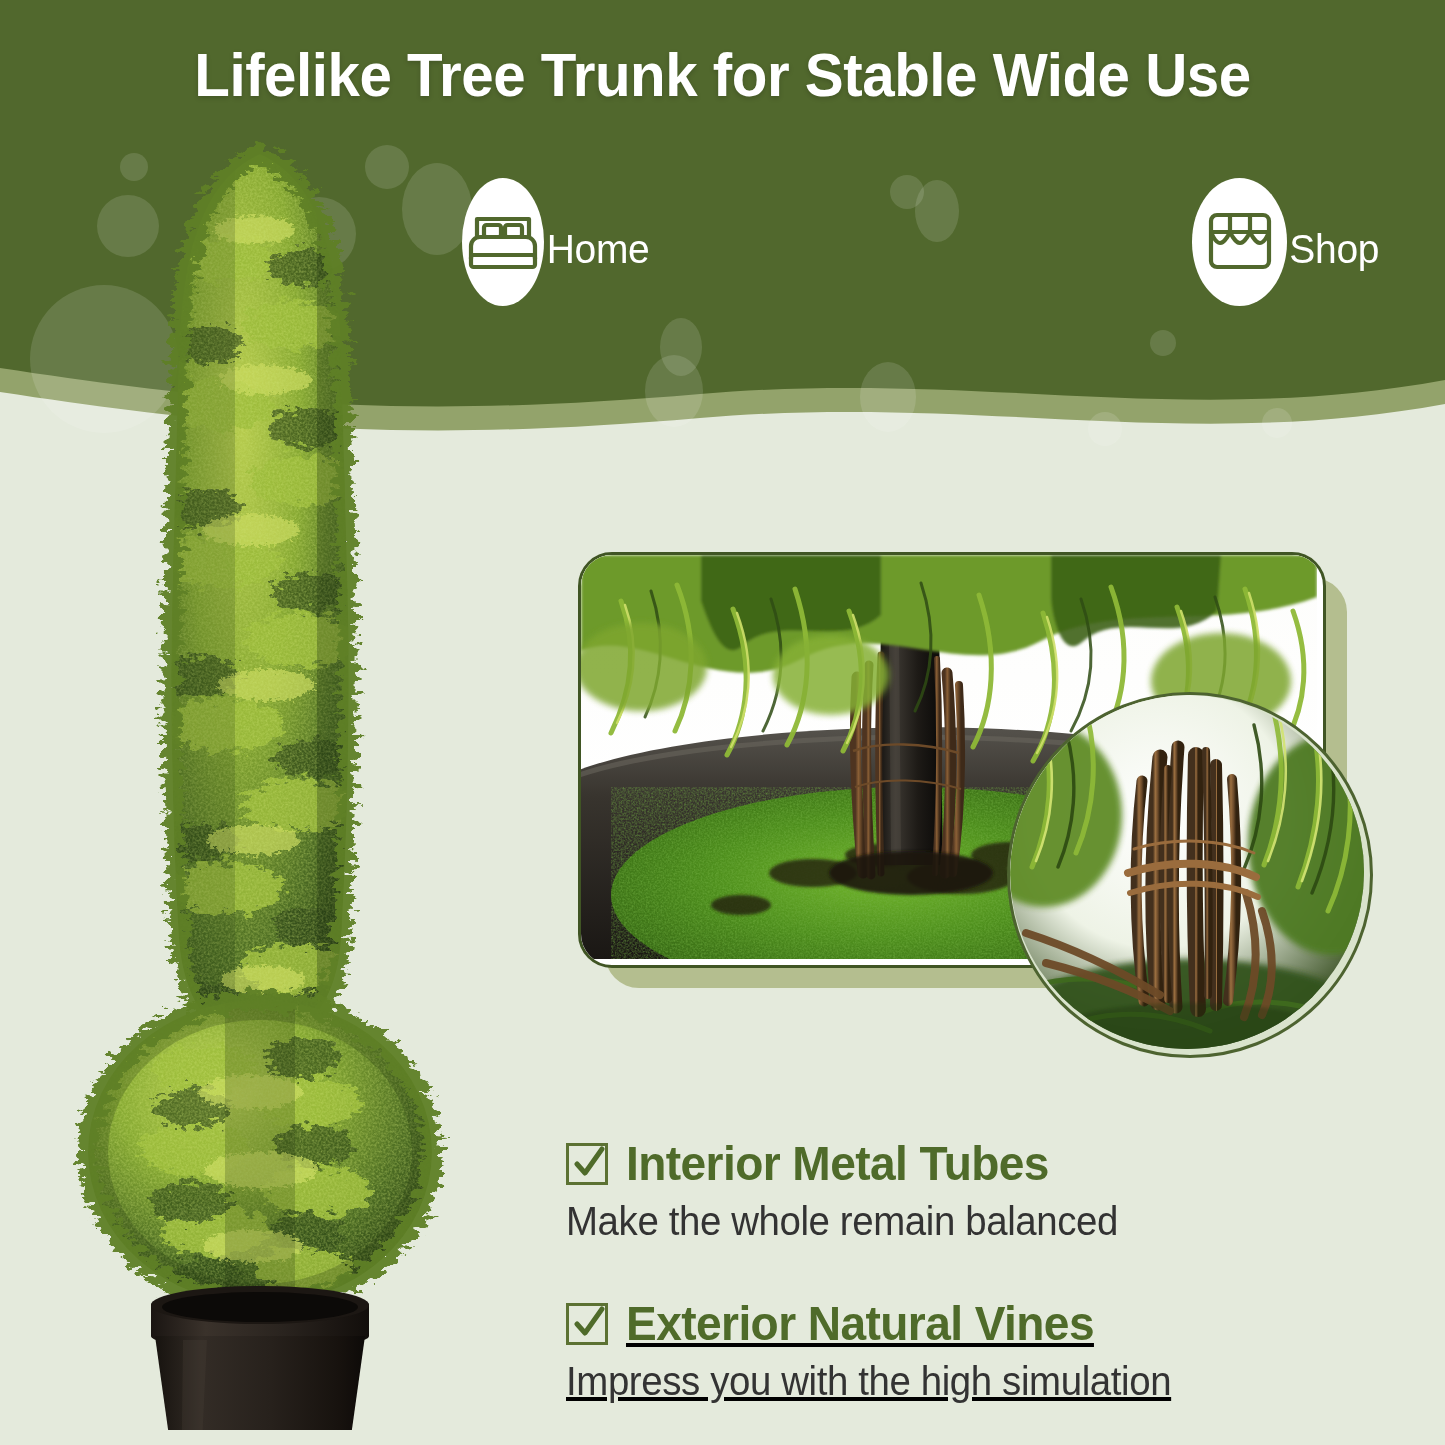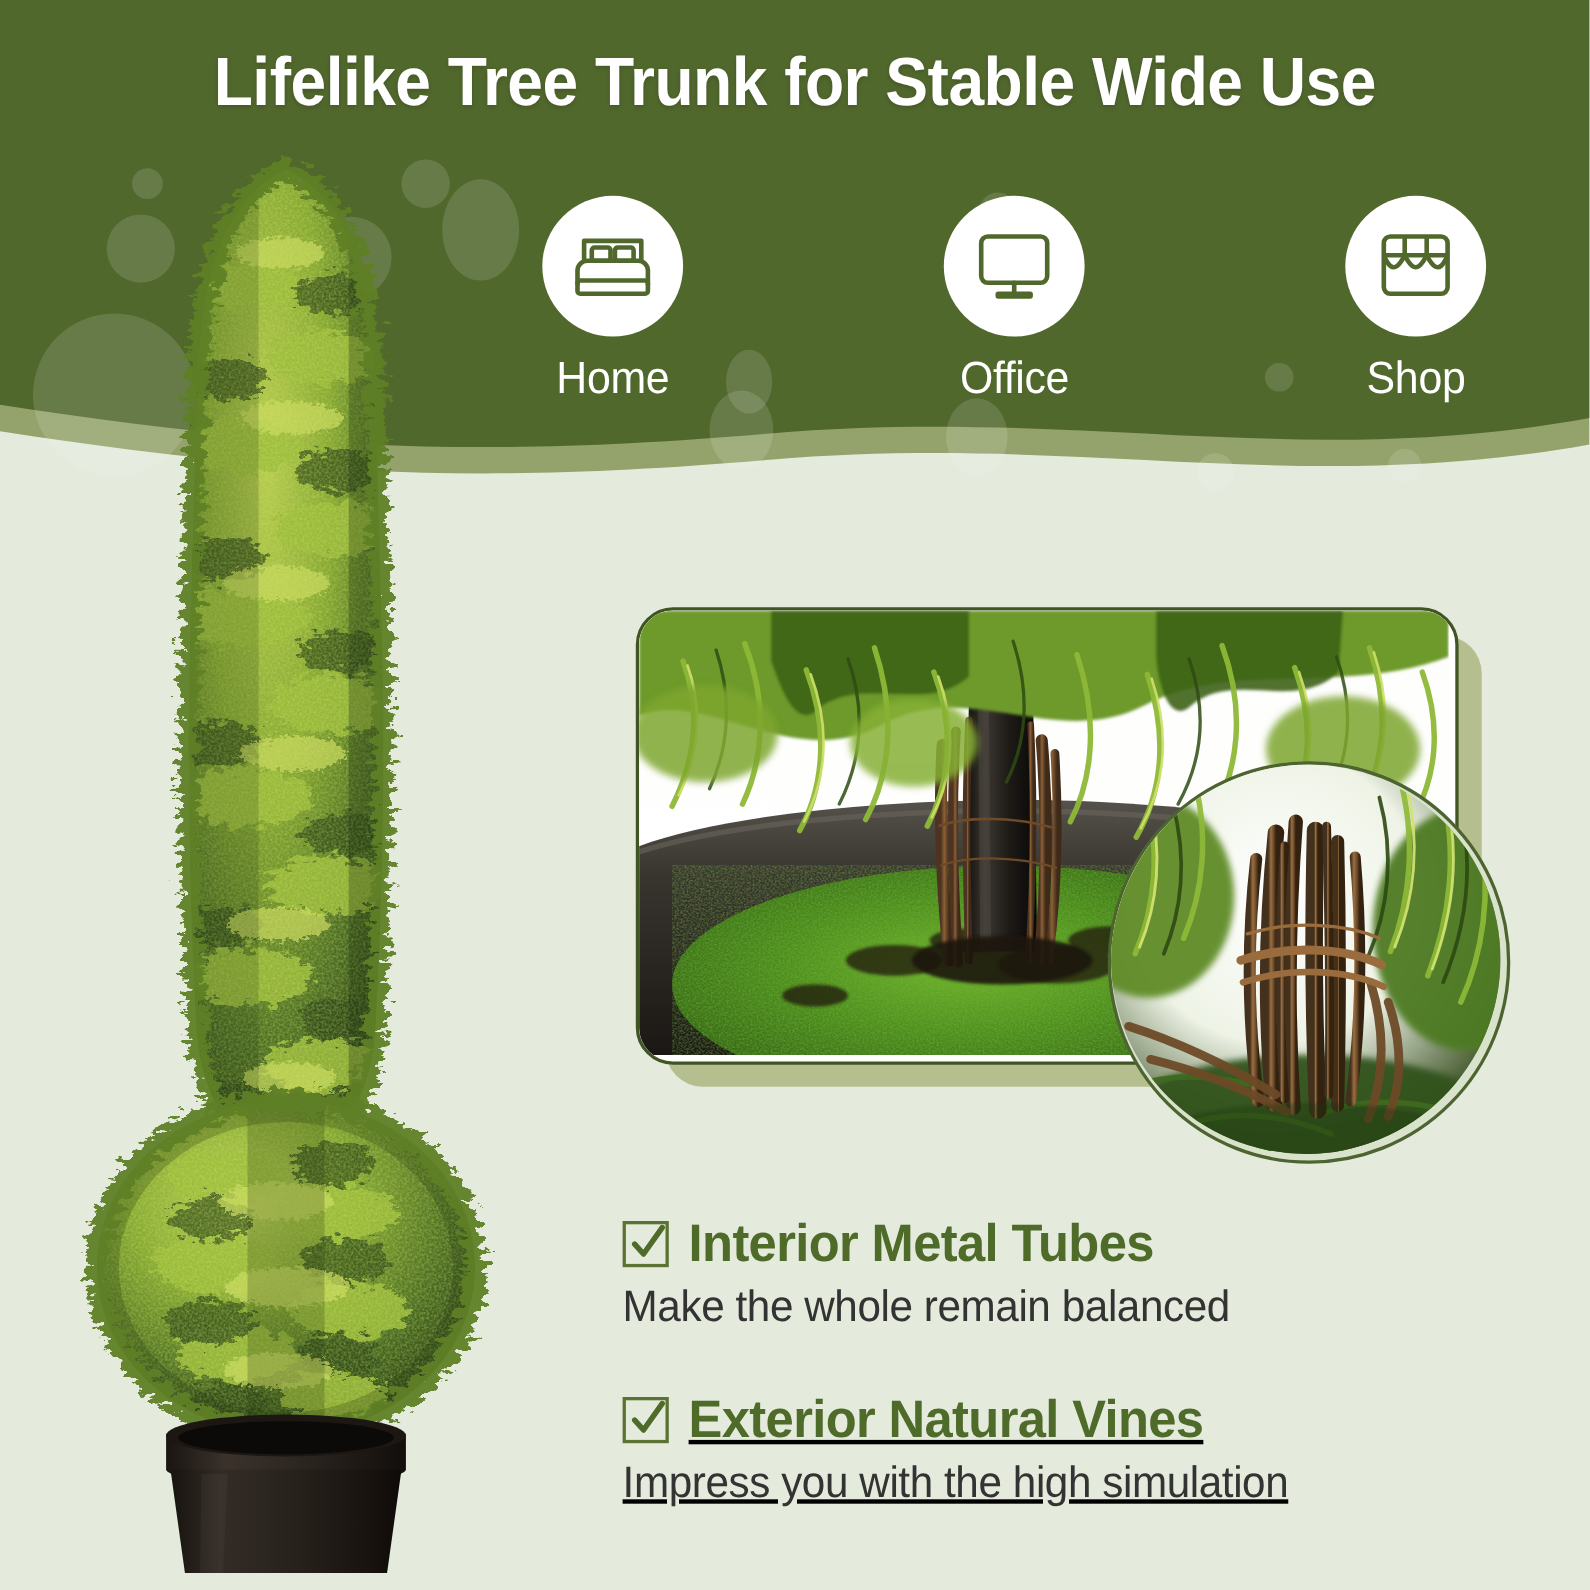--- a/index.html
+++ b/index.html
@@ -59,21 +59,21 @@
     position: absolute;
     left: 462px; top: 178px;
     width: 920px;
     display: flex;
     justify-content: space-between;
     z-index: 7;
   }
   .usecase {
     width: 190px;
     display: flex;
-    flex-direction: column;
+    flex-direction: row;
     align-items: center;
   }
   .badge {
     width: 128px;
     height: 128px;
     border-radius: 50%;
     background: #ffffff;
     display: flex;
     align-items: center;
     justify-content: center;
@@ -130,21 +130,21 @@
     background: #d9e3cc;
   }
 
   
   .features {
     position: absolute;
     left: 566px; top: 1103px;
     width: 800px;
     z-index: 6;
   }
-  .feature { margin-bottom: 52px; }
+  .feature { margin-bottom: 52px; margin-top: 33px; }
   .feature:last-child { margin-bottom: 0; text-decoration: underline; }
   .feature-head {
     display: flex;
     align-items: center;
     gap: 18px;
   }
   .checkbox {
     width: 42px; height: 42px;
     flex: 0 0 42px;
     border: 3px solid #5c7233;
@@ -220,34 +220,20 @@
               <rect x="40" y="14" width="17" height="12" rx="2.5"></rect>
               <path d="M6,48 L6,35 C6,30 10,26 15,26 L61,26 C66,26 70,30 70,35 L70,48"></path>
               <rect x="6" y="44" width="64" height="12" rx="2.5"></rect>
             </g>
           </svg>
         </span>
       </div>
       <div class="usecase-label">Home</div>
     </div>
 
-    <div class="usecase">
-      <div class="badge">
-        <span>
-          <svg width="70" height="64" viewBox="0 0 70 64">
-            <g fill="none" stroke="#51682d" stroke-width="4.2" stroke-linejoin="round" stroke-linecap="round">
-              <rect x="5" y="5" width="60" height="42" rx="6"></rect>
-              <path d="M35,47 L35,55"></path>
-              <rect x="18" y="55" width="34" height="6.5" rx="2.5" fill="#51682d" stroke="none"></rect>
-            </g>
-          </svg>
-        </span>
-      </div>
-      <div class="usecase-label">Office</div>
-    </div>
 
 
     <div class="usecase">
       <div class="badge">
         <span>
           <svg width="68" height="64" viewBox="0 0 68 64">
             <g fill="none" stroke="#51682d" stroke-width="4.2" stroke-linejoin="round">
               <rect x="5" y="5" width="58" height="52" rx="6"></rect>
               <path d="M5,22 L63,22"></path>
               <path d="M5,22 C5,22 9,33 14,33 C19,33 24,22 24,22"></path>

